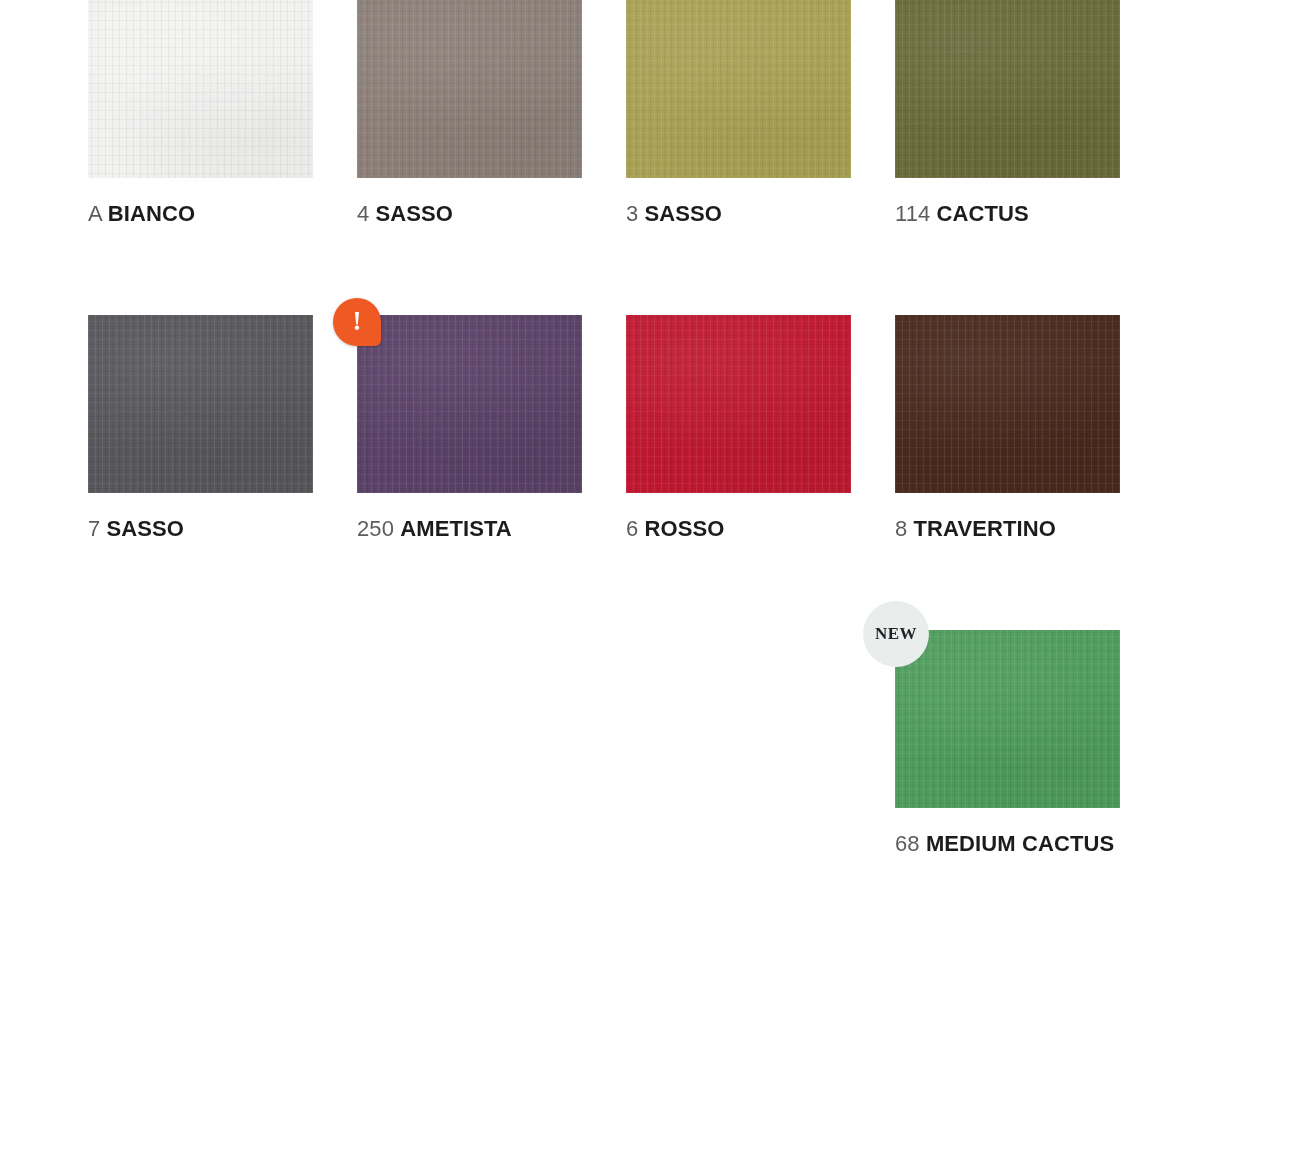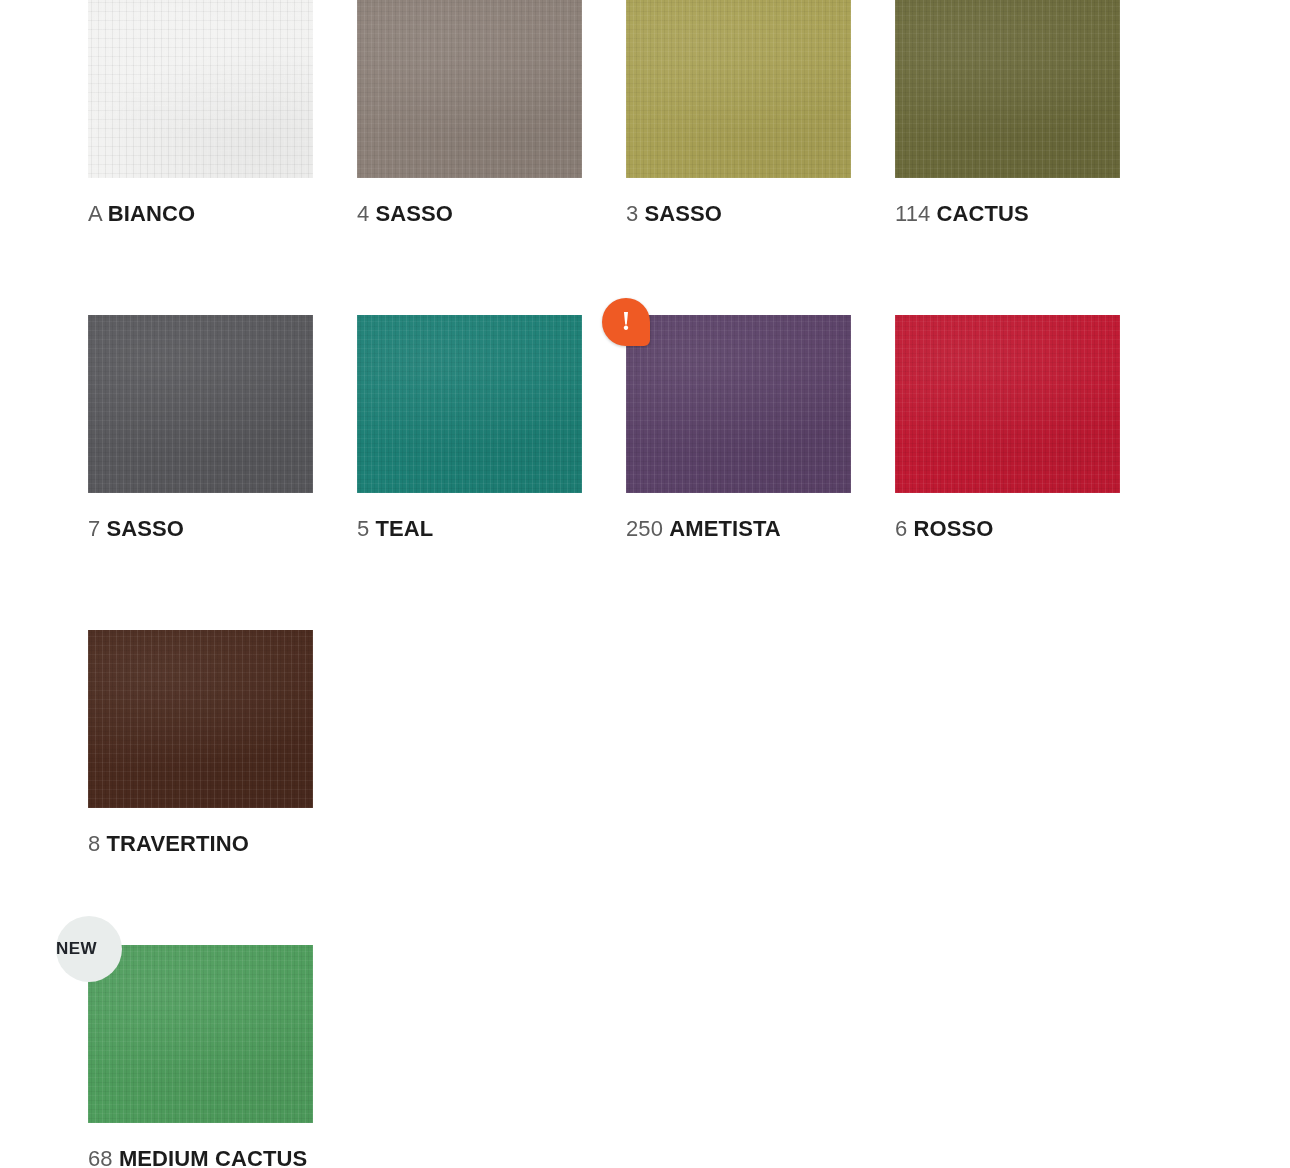--- a/index.html
+++ b/index.html
@@ -120,21 +120,23 @@
   .badge-new {
     position: absolute;
     left: -32px;
     top: -29px;
     width: 66px;
     height: 66px;
     border-radius: 50%;
     background: #e9edec;
     display: flex;
     align-items: center;
+    justify-content: center;
     z-index: 5;
+    font-family: Liberation Serif, serif;
   }
   .badge-new .new-text {
     font-size: 17px;
     font-weight: 700;
     letter-spacing: 0.4px;
     color: #20242a;
   }
 
   .empty-cell {
     width: 225px;
@@ -169,26 +171,20 @@
       </div>
       <div class="swatch-label"><span class="code">114</span> <span class="name">CACTUS</span></div>
     </div>
     <div class="swatch-cell">
       <div class="swatch-chip" style="background-color: rgb(88, 88, 92);">
         <div class="weave"></div>
       </div>
       <div class="swatch-label"><span class="code">7</span> <span class="name">SASSO</span></div>
     </div>
     <div class="swatch-cell">
-      <div class="swatch-chip" style="background-color: rgb(29, 127, 117);">
-        <div class="weave"></div>
-      </div>
-      <div class="swatch-label"><span class="code">5</span> <span class="name">TEAL</span></div>
-    </div>
-    <div class="swatch-cell">
       <div class="badge-alert" style="background: rgb(239, 90, 36);">
         <span class="bang">!</span>
       </div>
       <div class="swatch-chip" style="background-color: rgb(91, 66, 104);">
         <div class="weave"></div>
       </div>
       <div class="swatch-label"><span class="code">250</span> <span class="name">AMETISTA</span></div>
     </div>
     <div class="swatch-cell">
       <div class="swatch-chip" style="background-color: rgb(191, 25, 50);">

